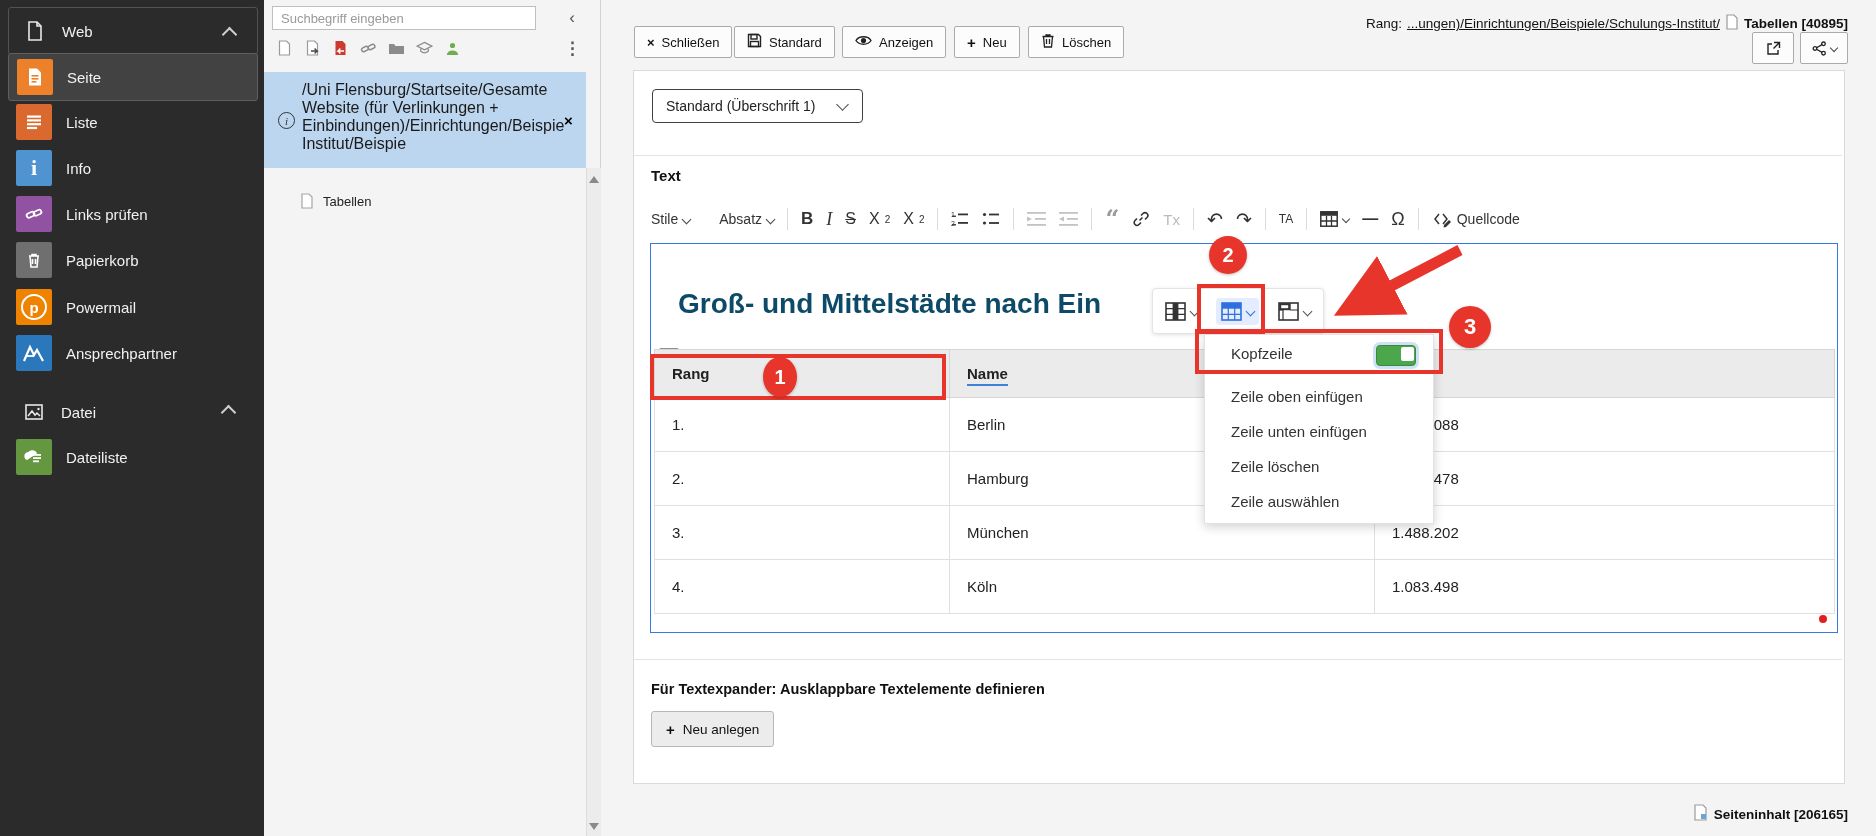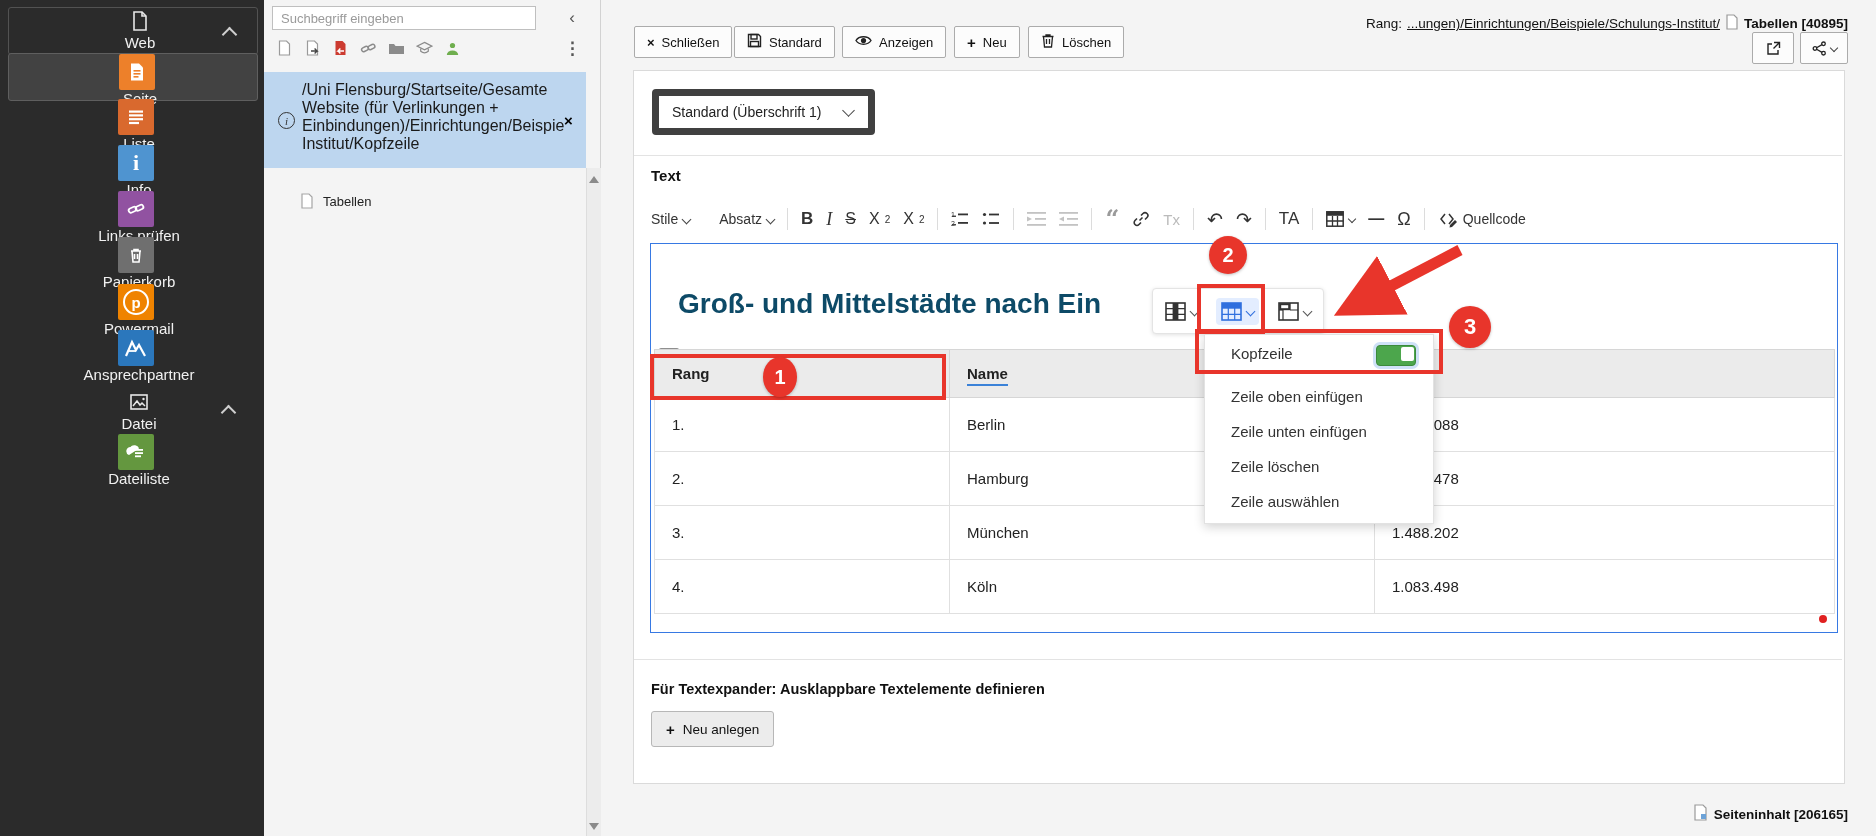--- a/index.html
+++ b/index.html
@@ -2,21 +2,21 @@
 <html><head>
 <meta charset="utf-8">
 <style>
   html,body{margin:0;padding:0;background:#e9e9e9;font-family:"Liberation Sans",sans-serif;}
   #stage{position:relative;width:1876px;height:836px;background:#f4f4f4;overflow:hidden;
          -webkit-font-smoothing:antialiased;}
   .abs{position:absolute;}
   
   #sidebar{position:absolute;left:0;top:0;width:264px;height:836px;background:#2b2b2b;}
   .nav{position:absolute;left:8px;width:248px;height:46px;display:flex;align-items:center;
-       border-radius:3px;cursor:pointer;flex-direction:column;}
+       border-radius:3px;cursor:pointer;}
   .nav .tile{width:36px;height:36px;margin-left:8px;border-radius:2px;display:flex;
        align-items:center;justify-content:center;flex:0 0 36px;}
   .nav .nav-label{color:#f1f1f1;font-size:15px;margin-left:14px;white-space:nowrap;}
   .nav.selected{background:#424242;border:1px solid #5f5f5f;}
   .nav.boxed{border:1px solid #525252;}
   .chevup{width:9px;height:9px;border-left:2px solid #cfcfcf;border-top:2px solid #cfcfcf;
           transform:rotate(45deg);position:absolute;right:22px;top:21px;}
   .outicon{width:26px;height:26px;margin-left:13px;display:flex;align-items:center;justify-content:center;flex:0 0 26px;}
   
   #tree{position:absolute;left:264px;top:0;width:336px;height:836px;background:#f4f4f4;border-right:1px solid #d2d2d2;}
@@ -43,21 +43,21 @@
   .hbtn{position:absolute;top:26px;height:30px;display:inline-flex;align-items:center;gap:7px;
         background:#fcfcfc;border:1px solid #ababab;border-radius:2px;padding:0 12px;font-size:13px;
         color:#111;cursor:pointer;white-space:nowrap;}
   #pathline{position:absolute;right:28px;top:14px;display:flex;align-items:center;gap:5px;font-size:13.5px;color:#111;}
   #pathline .plink{text-decoration:underline;cursor:pointer;}
   #pathline .prec{font-weight:bold;}
   .winbtn{position:absolute;top:32px;height:30px;background:#fcfcfc;border:1px solid #ababab;border-radius:2px;
           display:inline-flex;align-items:center;justify-content:center;cursor:pointer;gap:4px;}
   
   #card{position:absolute;left:633px;top:70px;width:1210px;height:712px;background:#fff;border:1px solid #dadada;}
-  #typesel{position:absolute;left:18px;top:18px;width:196px;height:32px;border:7px solid #404040;border-radius:4px;
+  #typesel{position:absolute;left:18px;top:18px;width:196px;height:32px;border:1px solid #404040;border-radius:4px;
            background:#fff;display:flex;align-items:center;font-size:14px;color:#222;padding-left:13px;cursor:pointer;}
   .chevdn{width:8px;height:8px;border-right:1.6px solid #444;border-bottom:1.6px solid #444;
           transform:rotate(45deg);display:inline-block;}
   #typesel .chevdn{position:absolute;right:15px;top:10px;}
   .carddiv{position:absolute;left:0;width:1208px;height:0;border-top:1px solid #e3e3e3;}
   #textlabel{position:absolute;left:17px;top:96px;font-size:15px;font-weight:bold;color:#111;}
   
   #cktb{position:absolute;left:17px;top:130px;width:1188px;height:36px;display:flex;align-items:center;gap:13px;color:#333;}
   .tsep{width:1px;height:22px;background:#dcdcdc;}
   .tbit{display:inline-flex;align-items:center;gap:5px;font-size:16px;cursor:pointer;white-space:nowrap;}
@@ -263,21 +263,21 @@
           </svg>
       </span>
     </div>
     <div class="treebtn" style="left:300px;top:38px;font-weight:bold;">⋮</div>
 
     <div id="selnode">
       <span class="i-circle">i</span>
       <span class="nodeline" style="top:9px">/Uni Flensburg/Startseite/Gesamte</span>
       <span class="nodeline" style="top:27px">Website (für Verlinkungen +</span>
       <span class="nodeline" style="top:45px">Einbindungen)/Einrichtungen/Beispie</span>
-      <span class="nodeline" style="top:63px">Institut/Kopfzeile</span>
+      <span class="nodeline" style="top:63px">Institut/Beispie</span>
       <span id="selclose">×</span>
     </div>
 
     <div id="tabnode">
       <span class="mini" style="margin-left:34px">
         <svg width="14" height="16" viewBox="0 0 14 16">
             <path d="M2 1 h7 l3 3 v11 h-10 z" fill="#fff" stroke="#a5a5a5" stroke-width="1.2"></path>
           </svg>
       </span>
       <span class="nlabel">Tabellen</span>
@@ -441,21 +441,21 @@
               <path d="M9 5.5 l2-2 a2.8 2.8 0 0 1 4 4 l-2 2"></path>
               <path d="M9 12.5 l-2 2 a2.8 2.8 0 0 1-4-4 l2-2"></path>
             </g>
           </svg>
       </span>
       <span class="tbit dis" style="font-size:15px">Tx</span>
       <span class="tsep"></span>
       <span class="tbit" style="font-size:19px">↶</span>
       <span class="tbit" style="font-size:19px">↷</span>
       <span class="tsep"></span>
-      <span class="tbit" style="font-size:17px">TA</span>
+      <span class="tbit" style="font-size:12px">TA</span>
       <span class="tsep"></span>
       <span class="tbit">
         <svg width="18" height="16" viewBox="0 0 18 16">
             <rect x="0.8" y="0.8" width="16.4" height="14.4" fill="none" stroke="#333" stroke-width="1.5"></rect>
             <rect x="0.8" y="0.8" width="16.4" height="4" fill="#333"></rect>
             <path d="M6.5 5 v10 M11.5 5 v10 M0.8 10 h16.4" stroke="#333" stroke-width="1.3"></path>
           </svg>
         <span class="chevdn" style="width:5px;height:5px"></span>
       </span>
       <span class="tbit" style="font-weight:bold">—</span>

